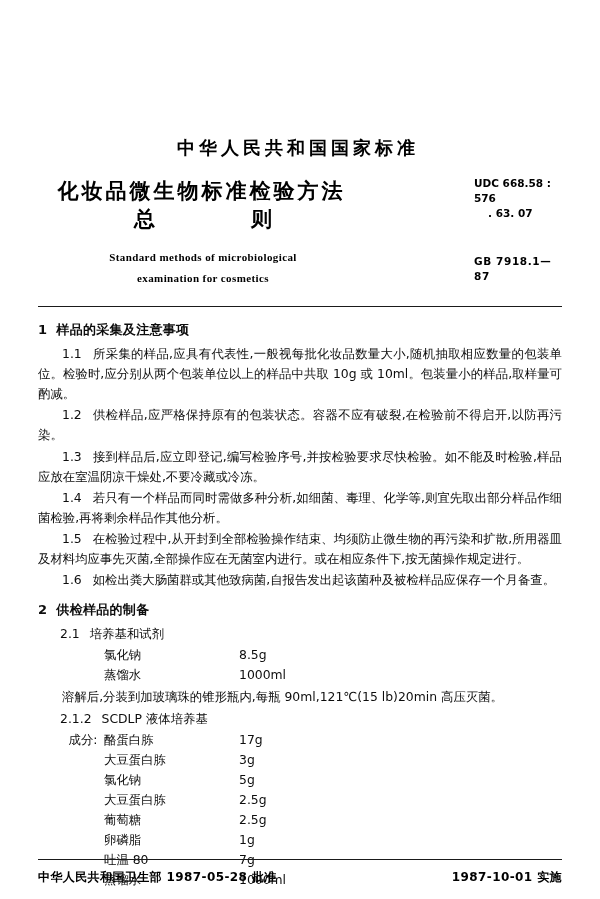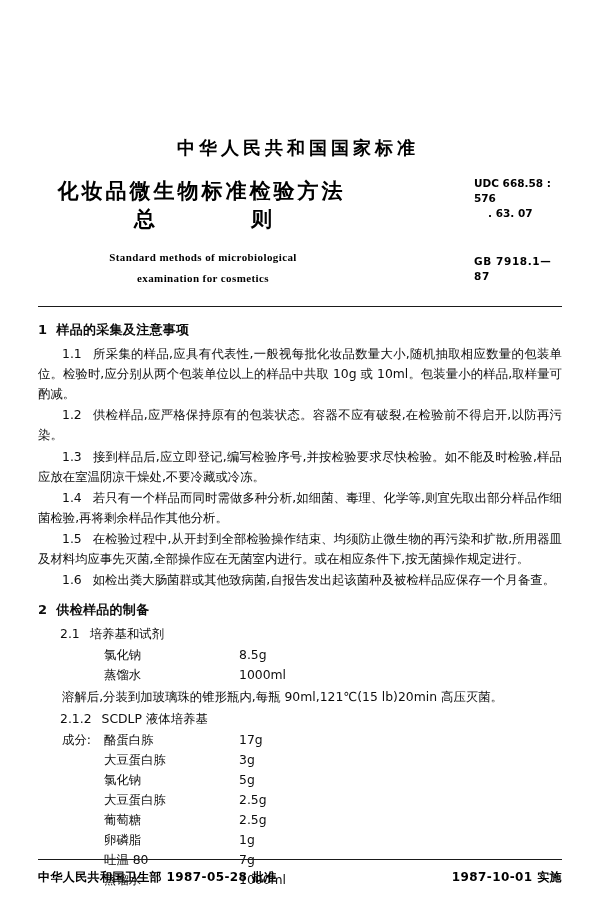--- a/index.html
+++ b/index.html
@@ -134,21 +134,21 @@
   .ing-list {
     margin: 1px 0 1px 0;
   }
   .ing-row {
     display: flex;
     line-height: 1.62;
   }
   .ing-row .lead {
     width: 66px;
     flex: 0 0 66px;
-    text-align: left;
+    text-align: center;
     padding-left: 24px;
     box-sizing: border-box;
   }
   .ing-row .nm {
     width: 135px;
     flex: 0 0 135px;
   }
   .ing-row .qty {
     flex: 0 0 auto;
   }

